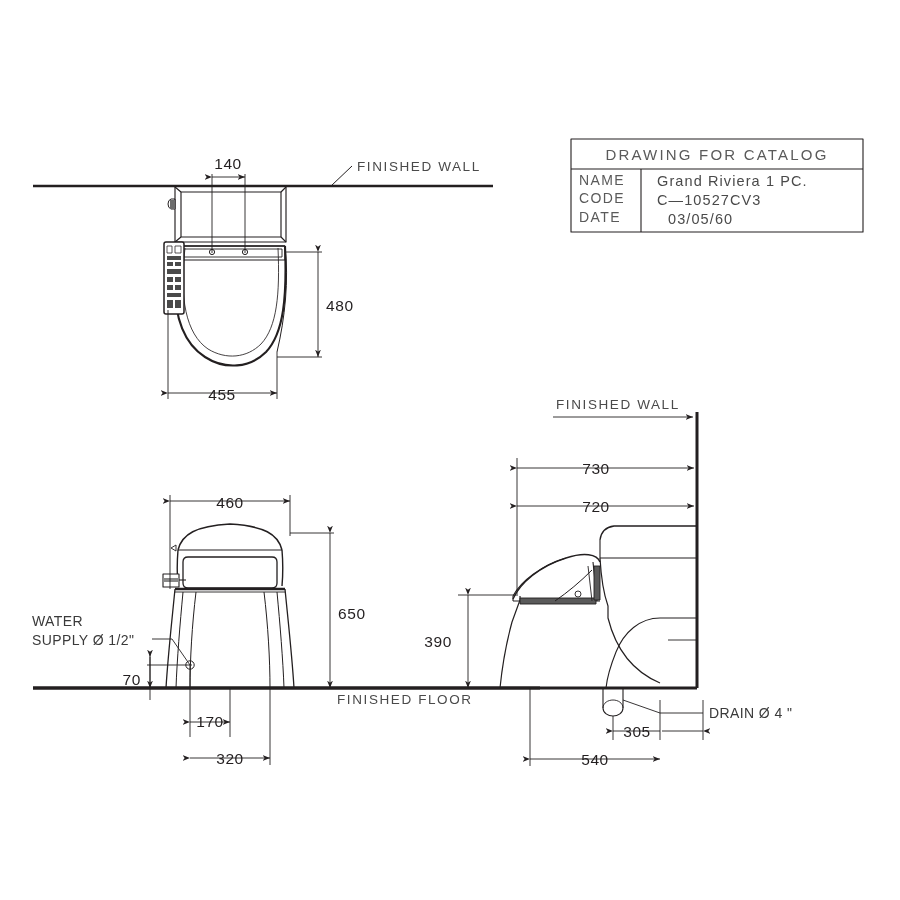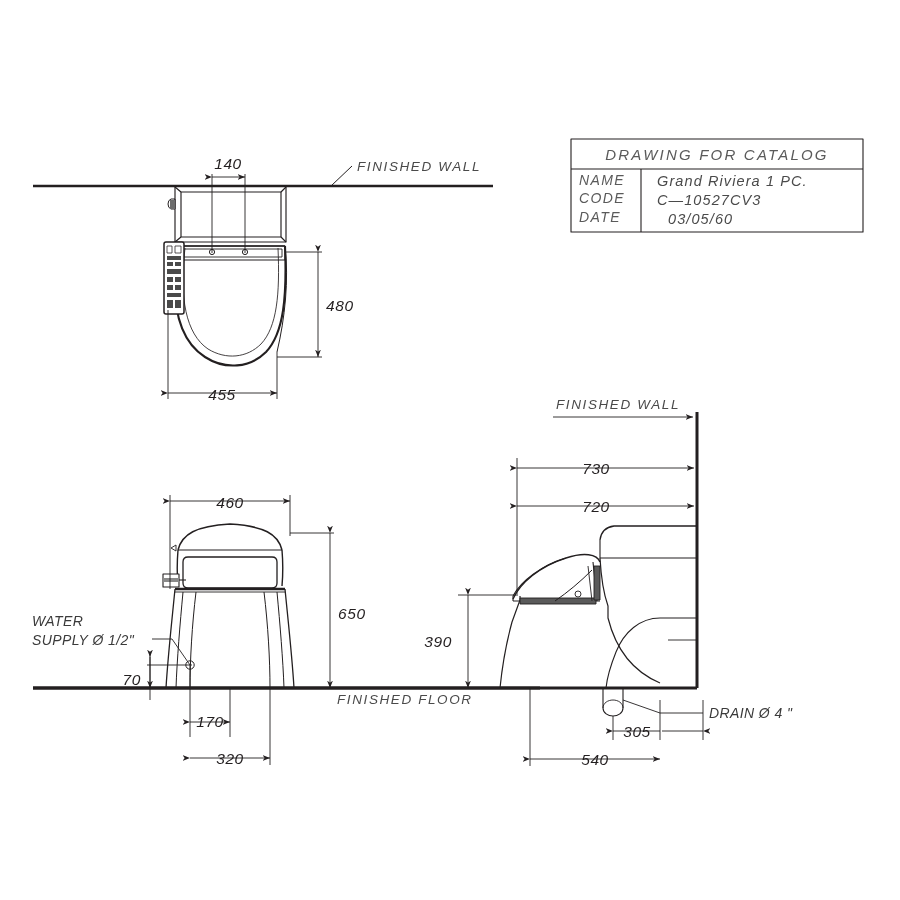--- a/index.html
+++ b/index.html
@@ -1,18 +1,18 @@
 <!DOCTYPE html>
 <html><head>
 <meta charset="utf-8">
 <style>
   html,body{margin:0;padding:0;background:#ffffff;}
   body{width:900px;height:900px;overflow:hidden;
        font-family:"Liberation Sans",sans-serif;color:#231f20;}
-  #sheet{position:relative;width:900px;height:900px;background:#fff;font-style:italic;}
+  #sheet{position:relative;width:900px;height:900px;background:#fff;}
   svg{display:block;position:absolute;left:0;top:0;}
   .dimtxt{font-family:"Liberation Sans",sans-serif;font-size:15.5px;fill:#231f20;
           letter-spacing:0.6px;}
   .lbl{font-family:"Liberation Sans",sans-serif;font-size:13.5px;fill:#4a4a4a;
        letter-spacing:1.6px;}
   .lbl2{font-family:"Liberation Sans",sans-serif;font-size:14px;fill:#3a3a3a;
         letter-spacing:0.4px;}
   .tb{font-family:"Liberation Sans",sans-serif;font-size:14px;fill:#5a5a5a;
       letter-spacing:1.4px;}
   .tbv{font-family:"Liberation Sans",sans-serif;font-size:14.5px;fill:#4a4a4a;

